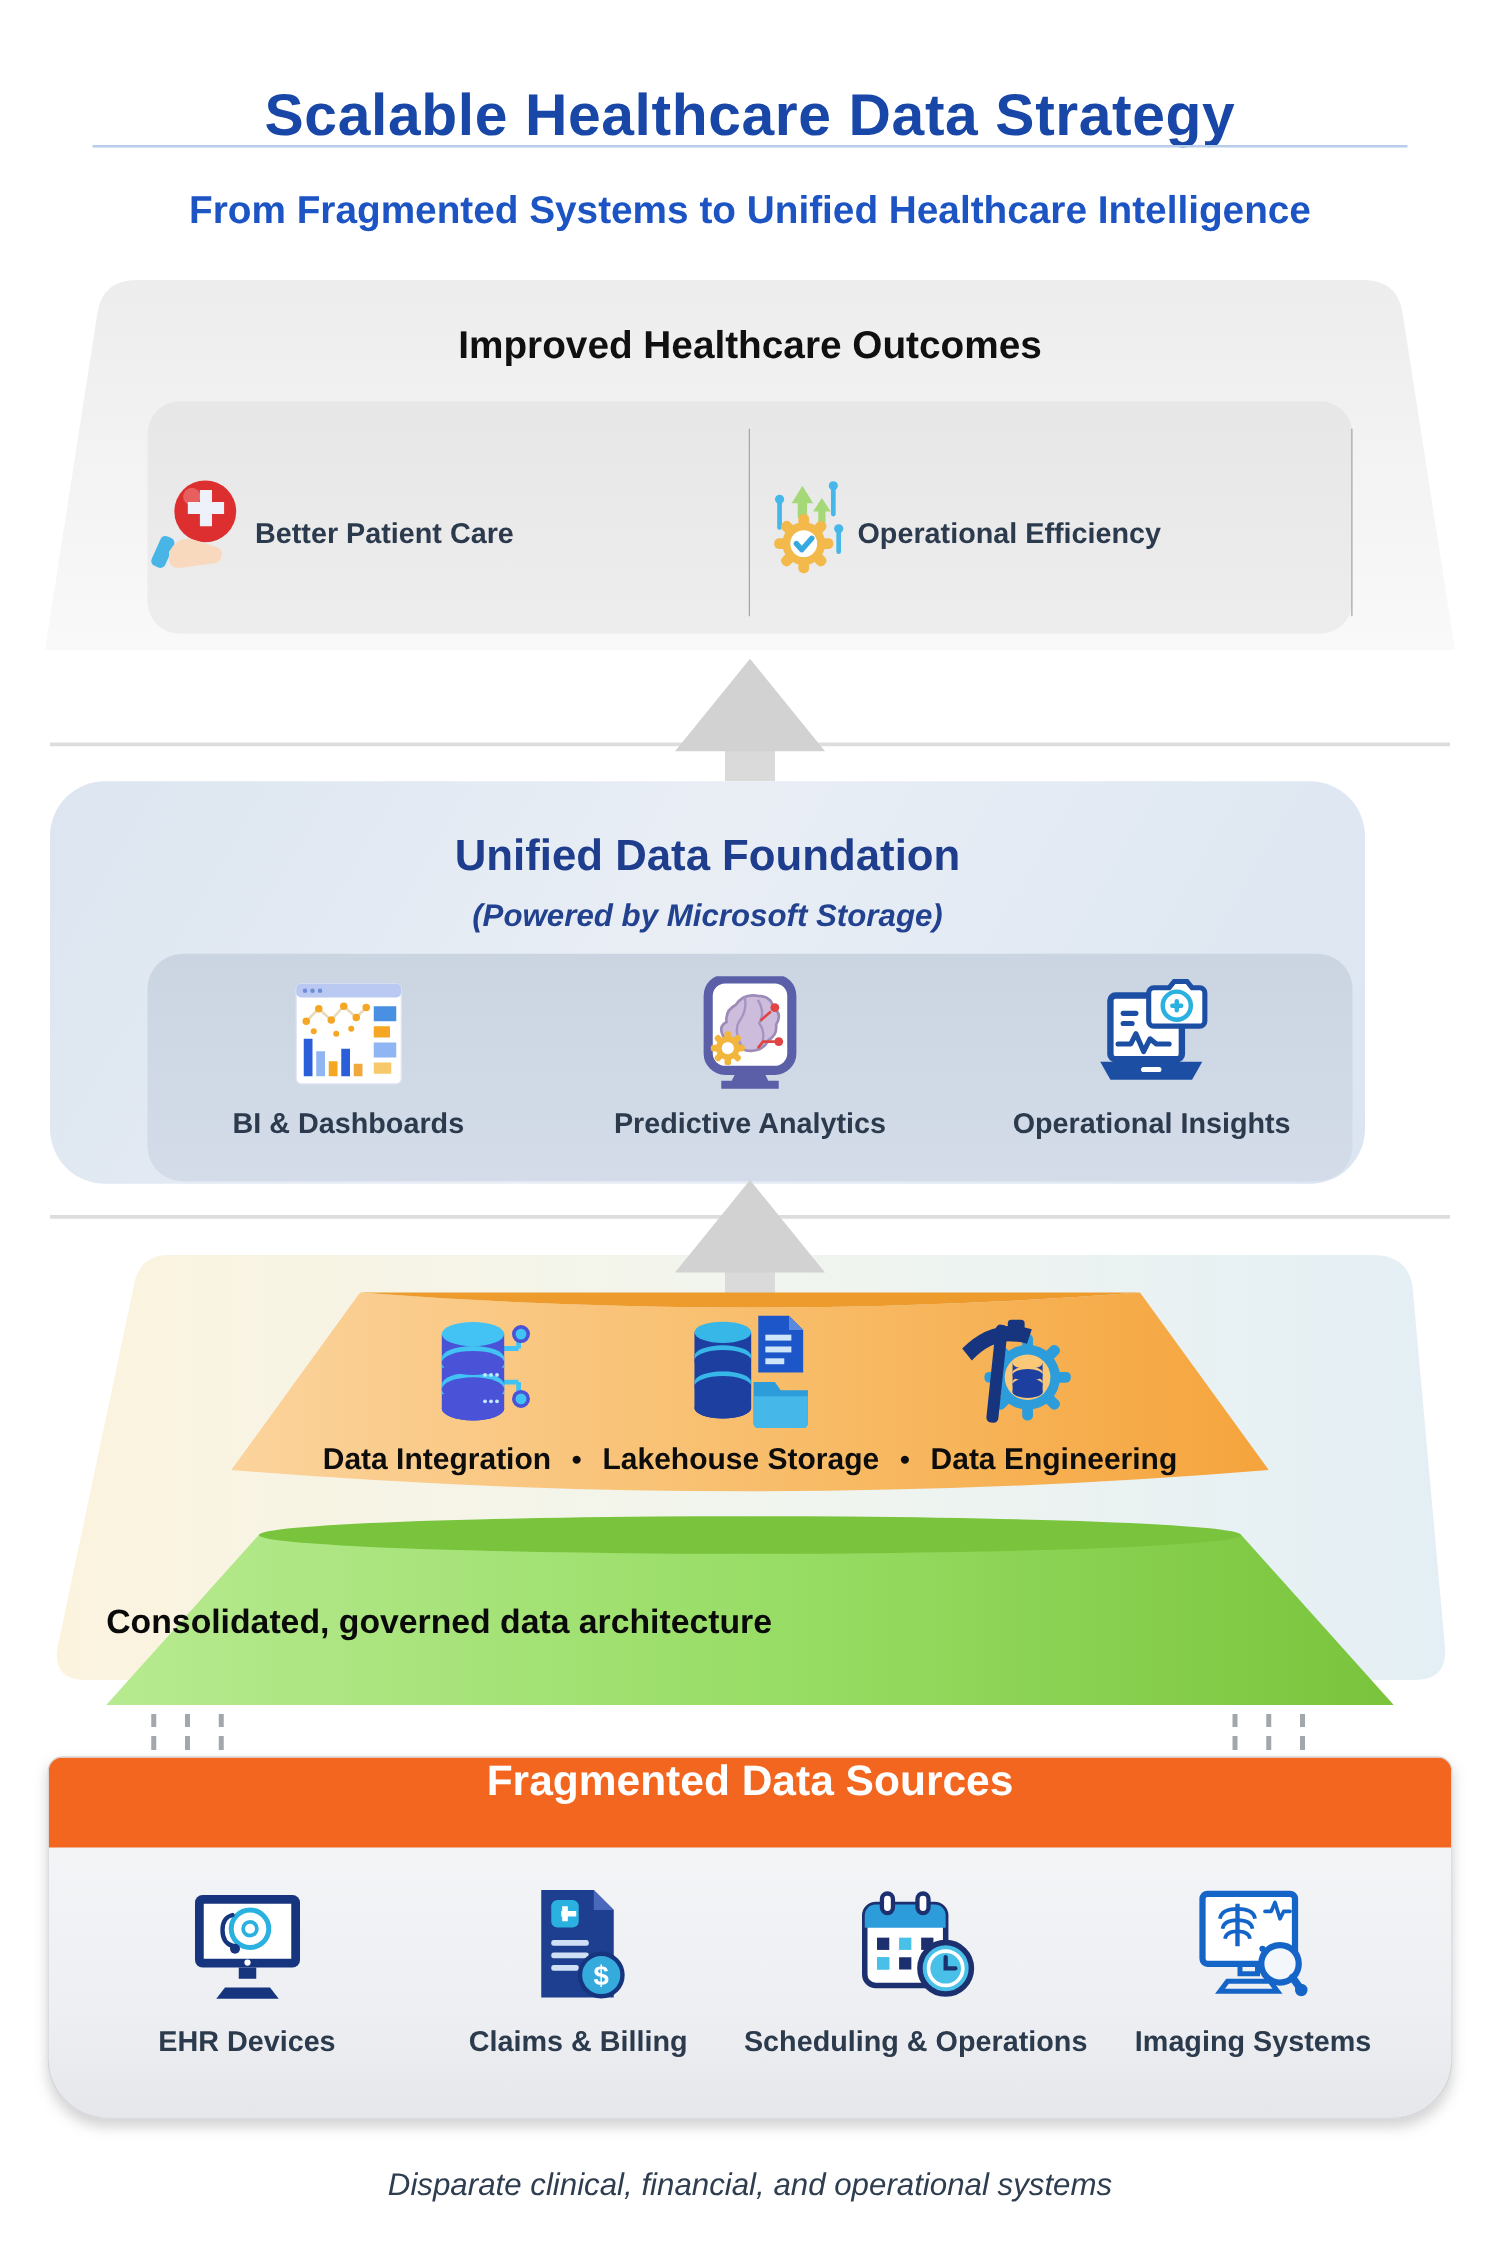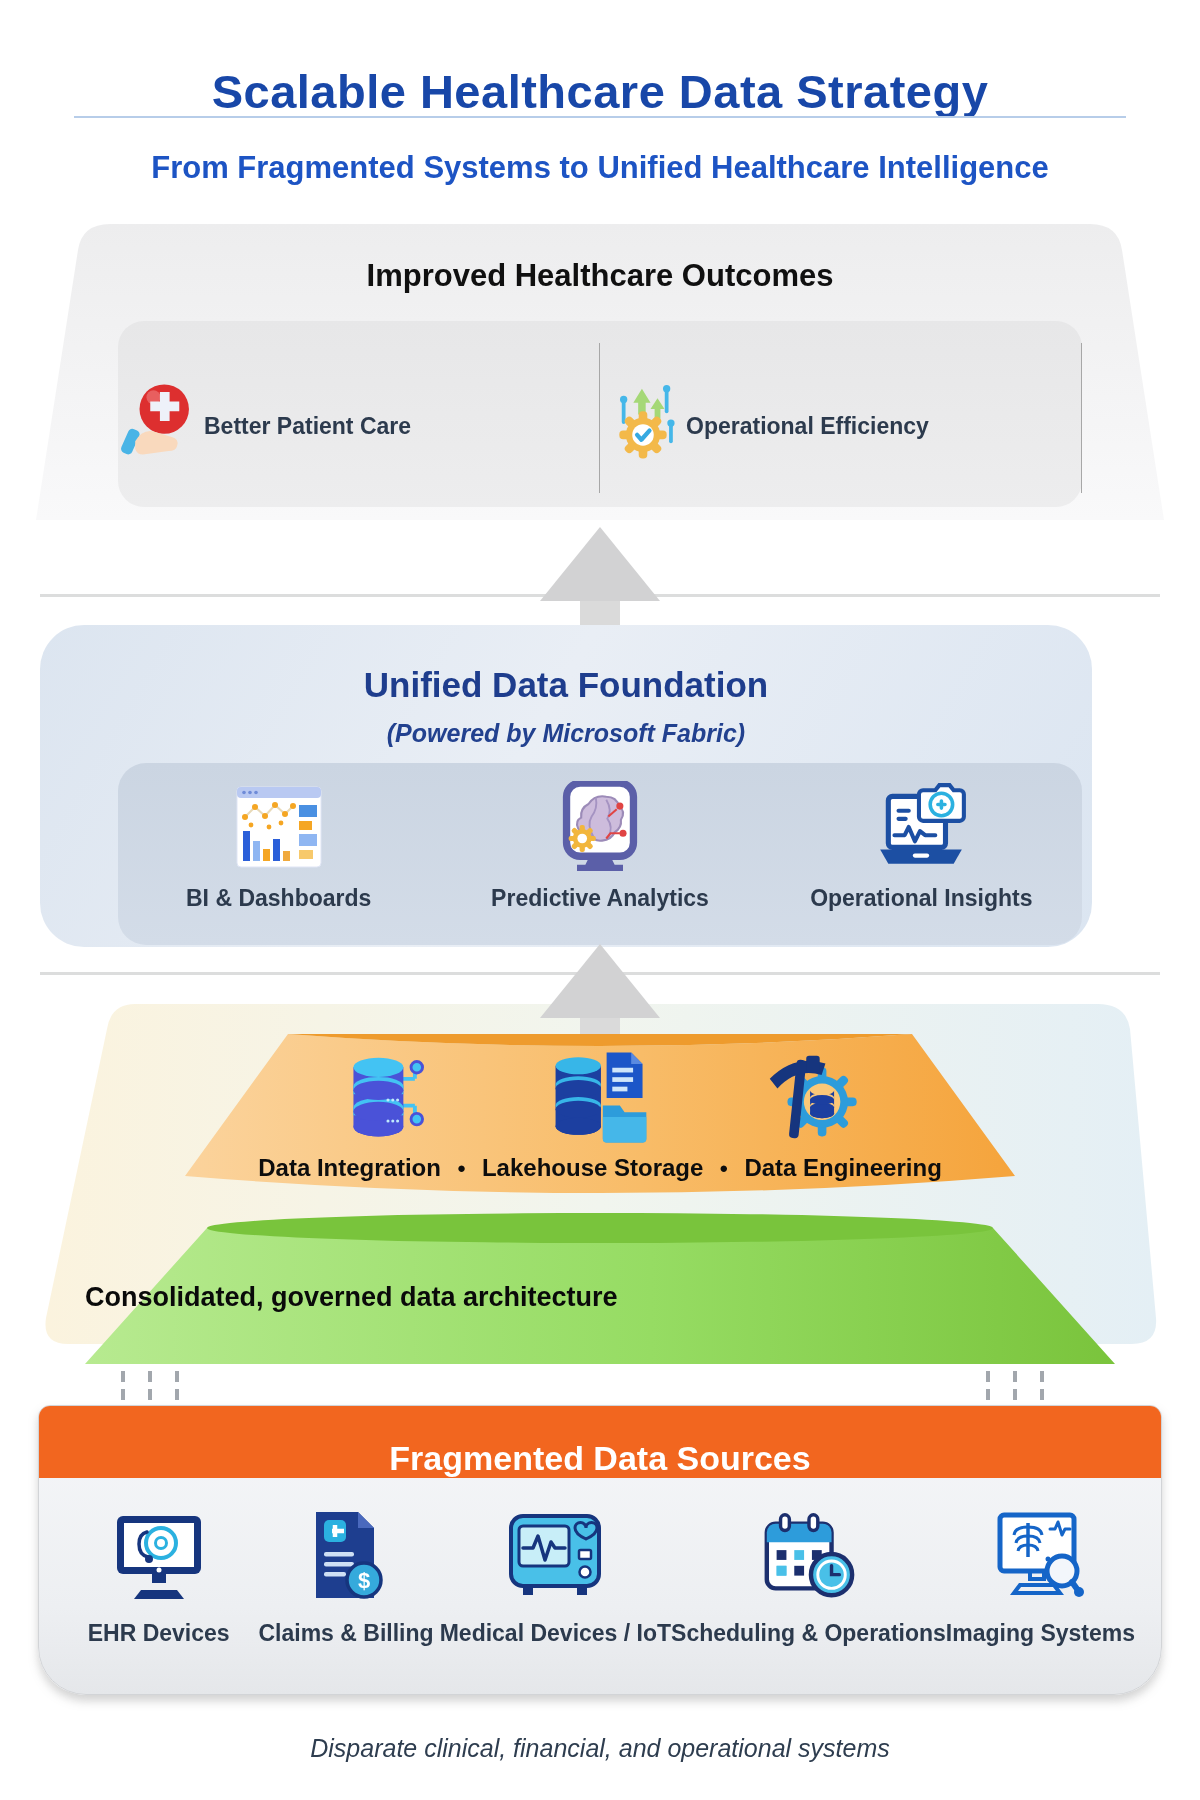--- a/index.html
+++ b/index.html
@@ -60,21 +60,21 @@
     font-size:27px;font-weight:800;color:#0a0a0a;}
   .dash-group{top:1371px;display:flex;gap:23px;z-index:2;}
   .dash-line{width:4px;height:30px;
     background:repeating-linear-gradient(180deg,#a2a7ad 0 11px,transparent 11px 18px);}
 
   
   .sec-sources{left:38px;top:1405px;width:1124px;height:290px;
     border:1px solid #d2d4d7;border-radius:12px 12px 48px 48px;overflow:hidden;
     background:linear-gradient(180deg,#f6f7f9 0%,#edeff2 70%,#e5e7ea 100%);
     box-shadow:0 6px 10px rgba(130,130,130,.35);box-sizing:border-box;}
-  .sources-header{height:72px;background:#f2661f;display:flex;align-items:flex-end;justify-content:center;}
+  .sources-header{height:72px;background:#f2661f;display:flex;align-items:flex-start;justify-content:center;}
   .sources-header span{color:#ffffff;font-size:34px;font-weight:800;}
   .sources-row{display:flex;padding:26px 26px 0 26px;}
   .s-col{flex:1;display:flex;flex-direction:column;align-items:center;}
   .s-col .icon-box{height:104px;}
   .s-label{margin-top:12px;font-size:23px;font-weight:700;color:#2c3a4d;white-space:nowrap;}
 
   .footer-caption{top:1714px;font-size:25px;font-style:italic;font-weight:500;color:#2e3d4f;}
 </style>
 </head>
 <body>
@@ -139,21 +139,21 @@
   </div>
 
   <div class="abs hline" style="top:594px;"></div>
   <svg class="abs up-arrow" style="top:527px;" viewBox="0 0 120 98">
     <rect x="40" y="70" width="40" height="28" fill="#dadada"></rect>
     <polygon points="60,0 120,74 0,74" fill="#d2d2d3"></polygon>
   </svg>
 
   <div class="abs sec-foundation">
     <h2>Unified Data Foundation</h2>
-    <div class="f-sub">(Powered by Microsoft Fabric)</div>
+    <div class="f-sub">(Powered by Microsoft Storage)</div>
     <div class="foundation-card">
       <div class="f-col">
         <div class="icon-box">
           <svg width="100" height="88" viewBox="0 0 100 88">
             <rect x="8" y="4" width="84" height="80" rx="4" fill="#ffffff" stroke="#dfe5f5"></rect>
             <rect x="8" y="4" width="84" height="11" rx="4" fill="#b9c9f2"></rect>
             <circle cx="15" cy="9.5" r="1.8" fill="#6f8cd8"></circle>
               <circle cx="21" cy="9.5" r="1.8" fill="#6f8cd8"></circle>
               <circle cx="27" cy="9.5" r="1.8" fill="#6f8cd8"></circle>
             <polyline points="16,34 26,24 36,33 46,22 56,31 64,23" fill="none" stroke="#e8d9b8" stroke-width="2"></polyline>
@@ -381,35 +381,20 @@
             <rect x="22" y="54" width="30" height="4.5" rx="2" fill="#cfe0f5"></rect>
             <rect x="22" y="64" width="22" height="4.5" rx="2" fill="#cfe0f5"></rect>
             <circle cx="62" cy="72" r="17" fill="#35aadc" stroke="#16357e" stroke-width="3.5"></circle>
             <text x="62" y="80" text-anchor="middle" font-size="22" font-weight="bold" fill="#ffffff" font-family="'Liberation Sans',sans-serif">$</text>
           </svg>
         </div>
         <div class="s-label">Claims &amp; Billing</div>
       </div>
       <div class="s-col">
         <div class="icon-box">
-          <svg width="100" height="92" viewBox="0 0 100 92">
-            <rect x="6" y="6" width="88" height="70" rx="12" fill="#49c0e8" stroke="#16357e" stroke-width="4"></rect>
-            <rect x="14" y="16" width="50" height="40" rx="4" fill="#c8eef8" stroke="#16357e" stroke-width="3"></rect>
-            <polyline points="18,38 28,38 33,26 40,50 46,32 50,38 60,38" fill="none" stroke="#16357e" stroke-width="3.5" stroke-linecap="round" stroke-linejoin="round"></polyline>
-            <path d="M78 18 a5.5 5.5 0 0 1 11 0 q0 6 -11 11 q-11 -5 -11 -11 a5.5 5.5 0 0 1 11 0" fill="none" stroke="#16357e" stroke-width="3" transform="translate(3,0)"></path>
-            <rect x="74" y="40" width="12" height="9" rx="1.5" fill="#ffffff" stroke="#16357e" stroke-width="2.5"></rect>
-            <circle cx="80" cy="62" r="5.5" fill="#ffffff" stroke="#16357e" stroke-width="2.5"></circle>
-            <rect x="18" y="76" width="10" height="9" fill="#16357e"></rect>
-            <rect x="72" y="76" width="10" height="9" fill="#16357e"></rect>
-          </svg>
-        </div>
-        <div class="s-label">Medical Devices / IoT</div>
-      </div>
-      <div class="s-col">
-        <div class="icon-box">
           <svg width="102" height="94" viewBox="0 0 104 94">
             <rect x="10" y="14" width="66" height="66" rx="9" fill="#ffffff" stroke="#1c2f6e" stroke-width="4.5"></rect>
             <path d="M10 23 a9 9 0 0 1 9 -9 h48 a9 9 0 0 1 9 9 v10 H10 Z" fill="#2d9cdb"></path>
             <rect x="24" y="5" width="9" height="16" rx="4.5" fill="#ffffff" stroke="#1c2f6e" stroke-width="3.5"></rect>
             <rect x="53" y="5" width="9" height="16" rx="4.5" fill="#ffffff" stroke="#1c2f6e" stroke-width="3.5"></rect>
             <g fill="#1c2f6e">
               <rect x="20" y="41" width="10" height="10"></rect>
                 <rect x="38" y="41" width="10" height="10" fill="#49c0e8"></rect>
                 <rect x="56" y="41" width="10" height="10"></rect>
               <rect x="20" y="57" width="10" height="10" fill="#49c0e8"></rect>

